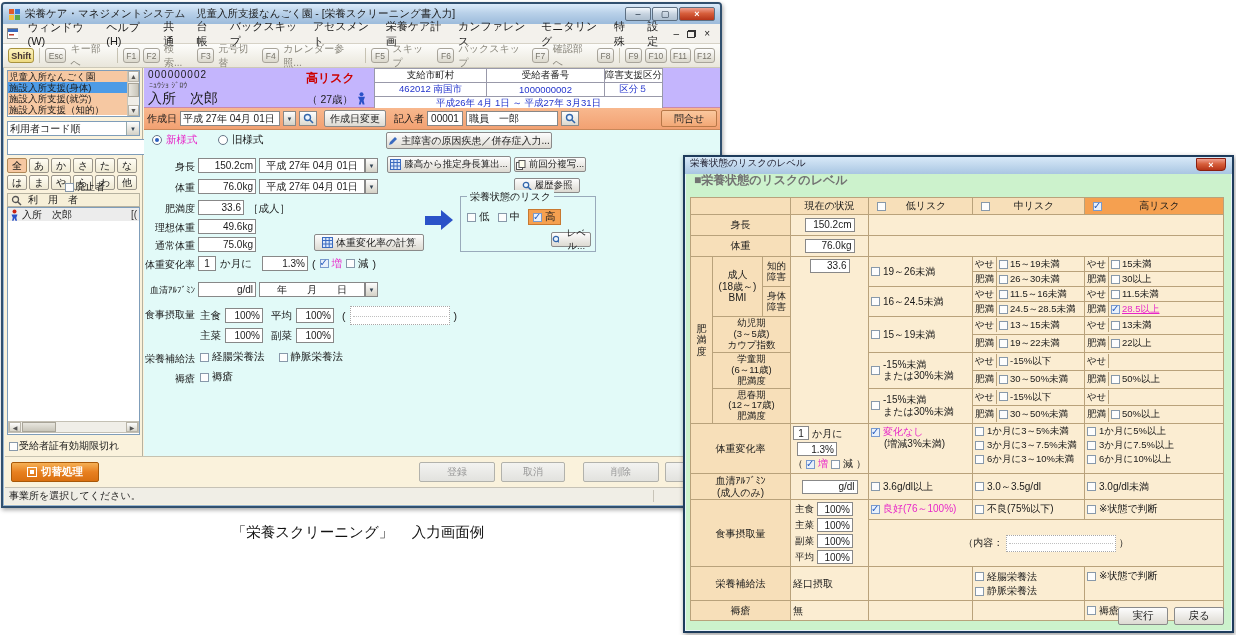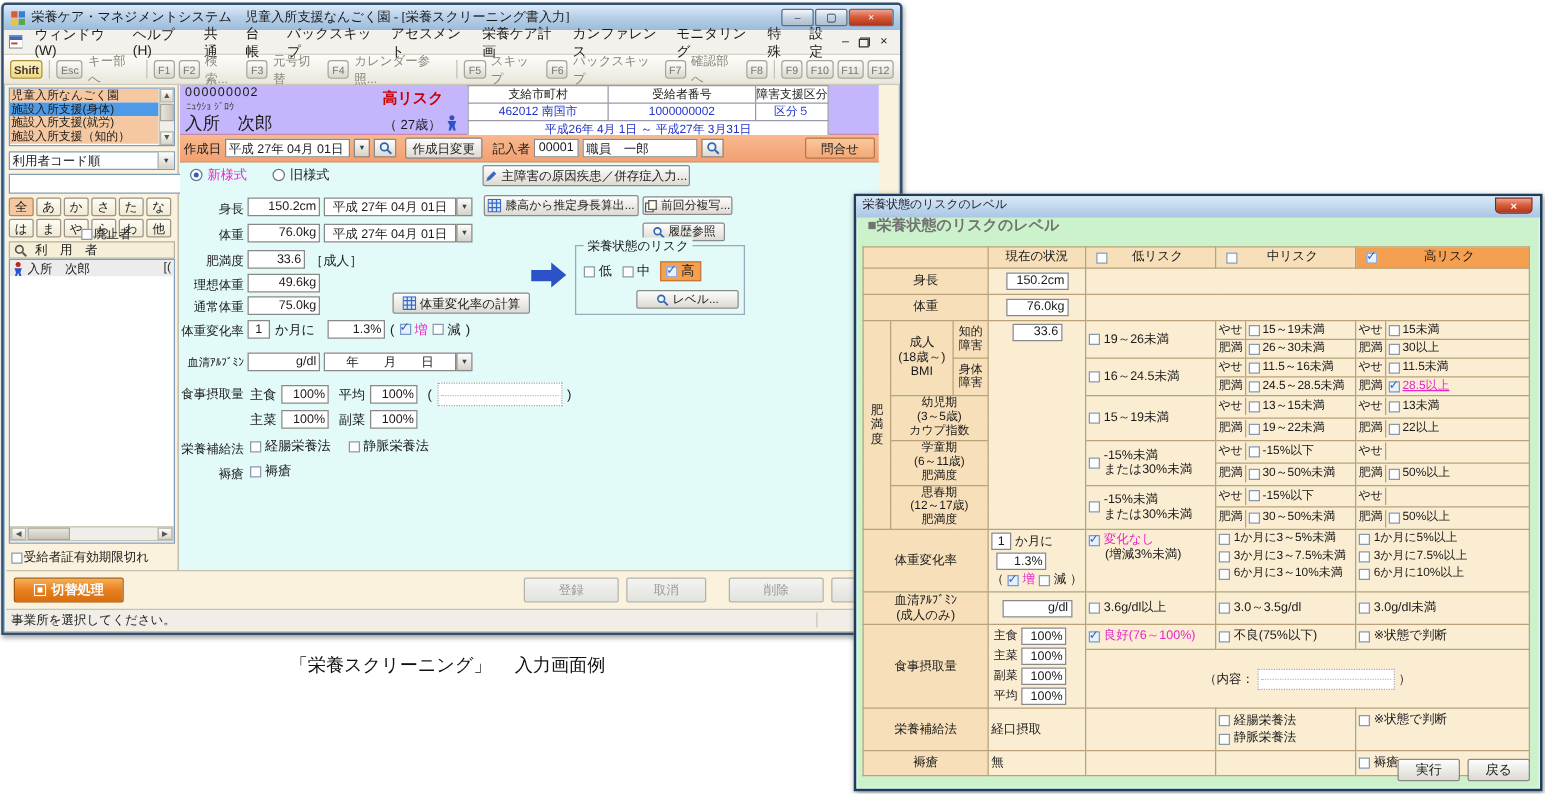--- a/index.html
+++ b/index.html
@@ -5,40 +5,40 @@
 * { margin:0; padding:0; box-sizing:border-box; }
 body { background:#fff; }
 .stage { position:relative; width:1236px; height:635px; background:#fff; overflow:hidden;
   font-family:"Liberation Sans","DejaVu Sans",sans-serif; color:#1a1a1a; }
 .abs { position:absolute; }
 
 
 .mwin { position:absolute; left:1px; top:2px; width:721px; height:506px;
   border:2px solid #31506f; border-radius:4px 4px 0 0; background:#FAF2DC;
   box-shadow:inset 0 0 0 1px #9db8d2, 1px 2px 4px rgba(0,0,0,.35); overflow:hidden; }
-.tbar { height:20px; background:linear-gradient(#dcebfa,#b9d1e9 45%,#9cbbdb); display:flex; align-items:center; gap:4px; padding:0 5px; font-size:10.5px;font-family:Liberation Serif, serif; }
+.tbar { height:20px; background:linear-gradient(#dcebfa,#b9d1e9 45%,#9cbbdb); display:flex; align-items:center; gap:4px; padding:0 5px; font-size:10.5px; }
 .tbar .ttl { white-space:nowrap; overflow:hidden; }
 .wbtns { margin-left:auto; display:flex; gap:1px; }
 .wb { width:26px; height:14px; border:1px solid #5c6f82; border-radius:2px;
   background:linear-gradient(#f4f8fc,#c6d3e0 50%,#aebfcf); display:flex; align-items:center; justify-content:center; font-size:9px; color:#123; }
 .wb.close { width:36px; background:linear-gradient(#f0a090,#d75f3c 45%,#b63418); color:#fff; font-weight:bold; }
 .menubar { height:20px; background:#f3f1ec; border-bottom:1px solid #d6d2c6; display:flex; align-items:center; font-size:11px; padding:0 4px; }
 .mi { padding:1px 7px; cursor:default; }
 .mdi { margin-left:auto; display:flex; align-items:center; gap:8px; padding-right:6px; color:#222; font-size:10px; }
 .resti { position:relative; width:9px; height:8px; display:inline-block; }
 .resti::before { content:""; position:absolute; right:0; top:0; width:6px; height:5px; border:1px solid #333; }
 .resti::after { content:""; position:absolute; left:0; bottom:0; width:6px; height:5px; border:1px solid #333; background:#f3f1ec; }
 .toolbar { height:24px; background:linear-gradient(#fdfdfb,#e9e6db); border-bottom:1px solid #ccc8b8; display:flex; align-items:center; gap:3px; padding:0 5px; font-size:10px; color:#8a877c; }
 .chip { height:15px; min-width:17px; padding:0 3px; border:1px solid #a8a49a; border-radius:3px; background:linear-gradient(#fefefe,#dbd8cc); font-size:8.5px; color:#77746a; display:inline-flex; align-items:center; justify-content:center; }
 .chip.shift { background:linear-gradient(#fdf4c2,#eeda80); border-color:#a8923e; color:#433; font-weight:bold; font-size:9px; }
 .tsep { width:1px; height:15px; background:#c6c2b2; margin:0 2px; }
 .tlab { margin:0 4px 0 1px; }
 
 
-.content { position:absolute; left:2px; right:17px; top:64px; height:388px; }
+.content { position:absolute; left:2px; right:0; top:64px; height:388px; }
 .sidebar { position:absolute; left:0; top:0; width:138px; height:388px; background:#FAF2DC; border-right:1px solid #b6b2a0; font-size:10px; }
 .facbox { position:absolute; left:2px; top:2px; width:133px; height:47px; background:#fff; border:1px solid #7f9db9; display:flex; }
 .faclist { flex:1; overflow:hidden; }
 .facitem { height:11px; line-height:11px; padding:0 1px; background:#F6C8A2; white-space:nowrap; font-size:9.5px; }
 .facitem.sel { background:#4D9BE6; }
 .vsb { width:12px; background:#f0eee8; border-left:1px solid #c8c4b8; display:flex; flex-direction:column; font-size:7px; color:#555; }
 .vsb .ar { height:11px; display:flex; align-items:center; justify-content:center; background:linear-gradient(#fdfdfd,#d8d5ca); border:1px solid #b8b4a8; }
 .vsb .th { flex:0 0 14px; background:linear-gradient(90deg,#e8e6de,#c9c6ba); border:1px solid #a8a498; margin:1px 0; }
 .drop { position:absolute; left:2px; top:53px; width:133px; height:15px; background:#fff; border:1px solid #7f9db9; display:flex; align-items:center; font-size:10px; }
 .drop .txt { flex:1; padding:0 2px; }
@@ -387,21 +387,21 @@
                 </span>
             <span class="cbl">
                   <span class="cb"></span>
                   <span>中</span>
                 </span>
             <span class="hibox">
                   <span class="cb ck"></span>
                   <span>高</span>
                 </span>
           </div>
-          <button class="btn abs" style="right:4px;bottom:4px;width:82px;height:15px;font-size:9.5px">
+          <button class="btn abs" style="right:4px;bottom:4px;width:40px;height:15px;font-size:9.5px">
             <svg width="10" height="10">
                   <circle cx="4" cy="4" r="2.7" fill="#eef6ff" stroke="#3366aa" stroke-width="1.3"></circle>
                   <line x1="6.3" y1="6.3" x2="9.3" y2="9.3" stroke="#3366aa" stroke-width="1.5"></line>
                 </svg>
             <span>レベル...</span>
           </button>
         </div>
         <div class="arrow-shaft"></div>
         <div class="arrow-head"></div>
 

